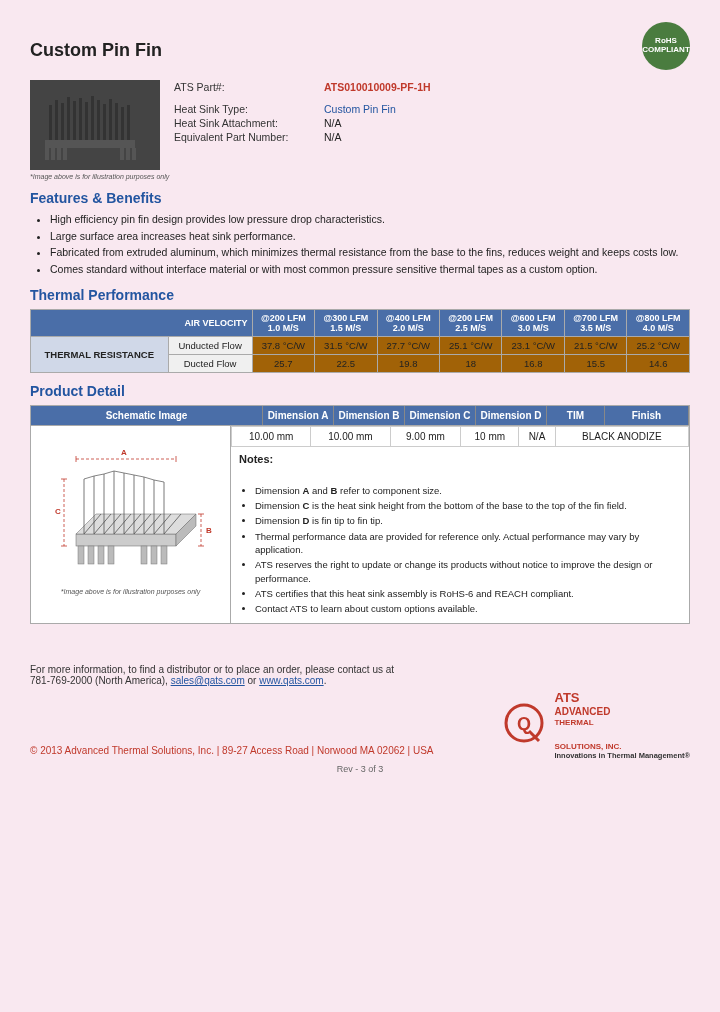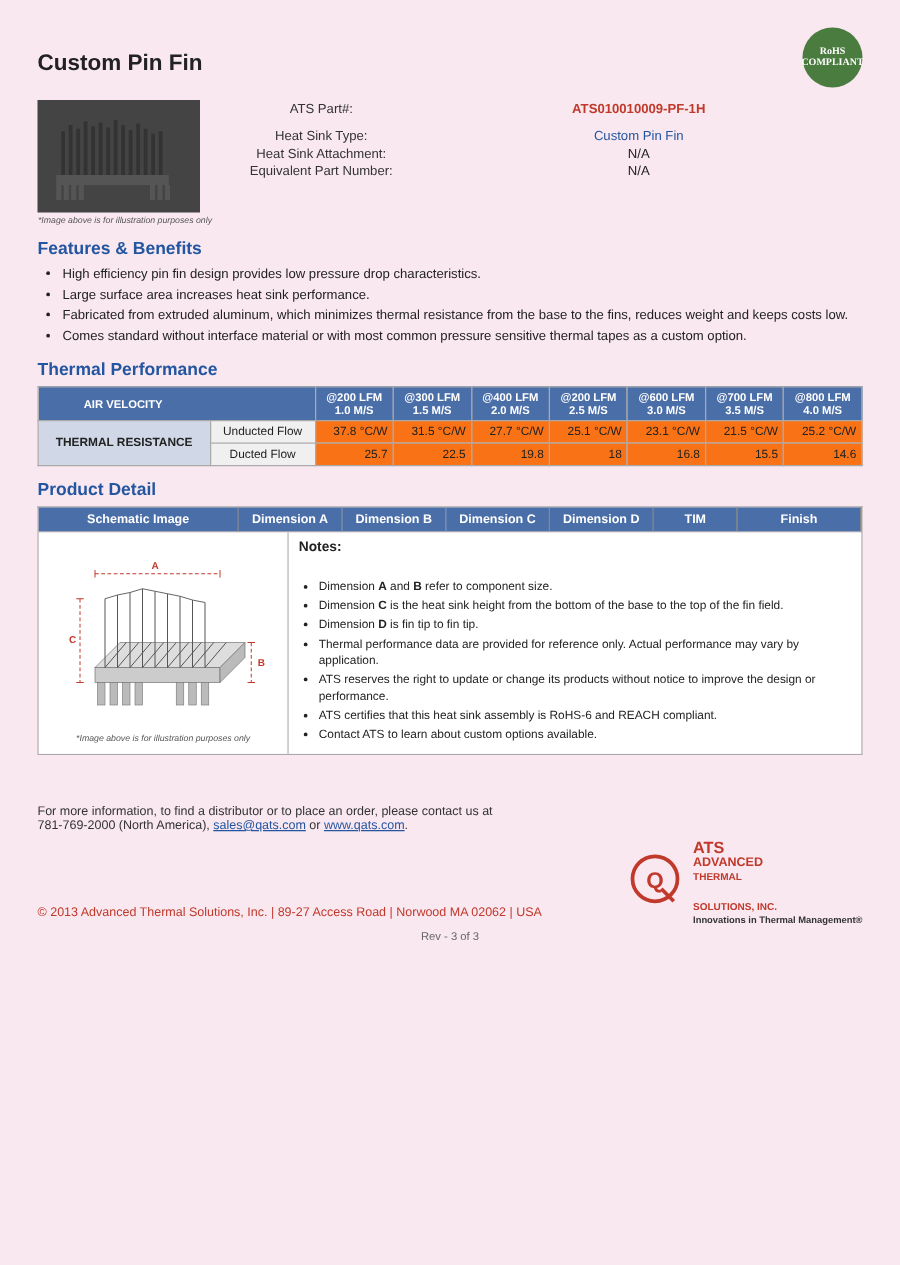--- a/index.html
+++ b/index.html
@@ -40,28 +40,26 @@
       color: white;
       font-size: 8px;
       font-weight: bold;
       display: flex;
       flex-direction: column;
       align-items: center;
       justify-content: center;
       text-align: center;
       line-height: 1.1;
       margin-top: 4px;
-      font-family: Liberation Serif, serif;
     }
     
     .info-section {
       display: flex;
-      gap: 12px;
+      gap: 0;
       margin-bottom: 6px;
-      text-align: center;
     }
     .product-image-area {
       width: 140px;
       flex-shrink: 0;
     }
     .product-image-box {
       width: 130px;
       height: 90px;
       background: #444;
       display: flex;
@@ -144,39 +142,38 @@
       background: #4a6ea8;
       color: white;
       font-weight: bold;
       font-size: 9px;
     }
     .thermal-table .air-vel-label {
       background: #4a6ea8;
       color: white;
       font-weight: bold;
       font-size: 10px;
-      text-align: left;
+      text-align: right;
       padding-left: 36px;
     }
     .thermal-table .row-label {
       background: #d0d8e8;
       font-weight: bold;
       font-size: 9.5px;
       text-align: center;
       color: #222;
     }
     .thermal-table .subrow-label {
       background: #f0f0f0;
       font-size: 9.5px;
       text-align: center;
     }
     .thermal-table .data-cell {
-      background: #f97316;
+      background: #a16207;
       font-size: 9.5px;
-      text-align: right;
     }
     
     .product-detail-section {
       margin-top: 8px;
     }
     .detail-outer {
       border: 1px solid #aaa;
       display: flex;
     }
     .schematic-col {
@@ -292,21 +289,21 @@
     }
     .detail-header-row .col-header {
       background: #4a6ea8;
       color: white;
       text-align: center;
       padding: 4px 2px;
       font-size: 10px;
       font-weight: bold;
       border-right: 1px solid #888;
     }
-    .col-schematic { width: 160px; }
+    .col-schematic { width: 232px; }
     .col-dim-a { flex: 1; }
     .col-dim-b { flex: 1; }
     .col-dim-c { flex: 1; }
     .col-dim-d { flex: 1; }
     .col-tim { flex: 0.8; }
     .col-finish { flex: 1.2; }
   </style>
 </head>
 <body>
 
@@ -541,20 +538,32 @@
 
           <text x="78" y="21" font-size="8" fill="#c0392b" text-anchor="middle" font-weight="bold">A</text>
           <text x="163" y="99" font-size="8" fill="#c0392b" text-anchor="middle" font-weight="bold">B</text>
           <text x="12" y="80" font-size="8" fill="#c0392b" text-anchor="middle" font-weight="bold">C</text>
         </svg>
         <p class="schematic-caption">*Image above is for illustration purposes only</p>
       </div>
 
       <div class="detail-right">
 
+        <table class="dimensions-table">
+          <tbody>
+            <tr>
+              <td>10.00 mm</td>
+              <td>10.00 mm</td>
+              <td>9.00 mm</td>
+              <td>10 mm</td>
+              <td>N/A</td>
+              <td>BLACK ANODIZE</td>
+            </tr>
+          </tbody>
+        </table>
 
         <div class="notes-section">
           <p class="notes-title">Notes:</p>
           <ul class="notes-list">
             <li>Dimension <strong>A</strong> and <strong>B</strong> refer to component size.</li>
             <li>Dimension <strong>C</strong> is the heat sink height from the bottom of the base to the top of the fin field.</li>
             <li>Dimension <strong>D</strong> is fin tip to fin tip.</li>
             <li>Thermal performance data are provided for reference only. Actual performance may vary by application.</li>
             <li>ATS reserves the right to update or change its products without notice to improve the design or performance.</li>
             <li>ATS certifies that this heat sink assembly is RoHS-6 and REACH compliant.</li>

